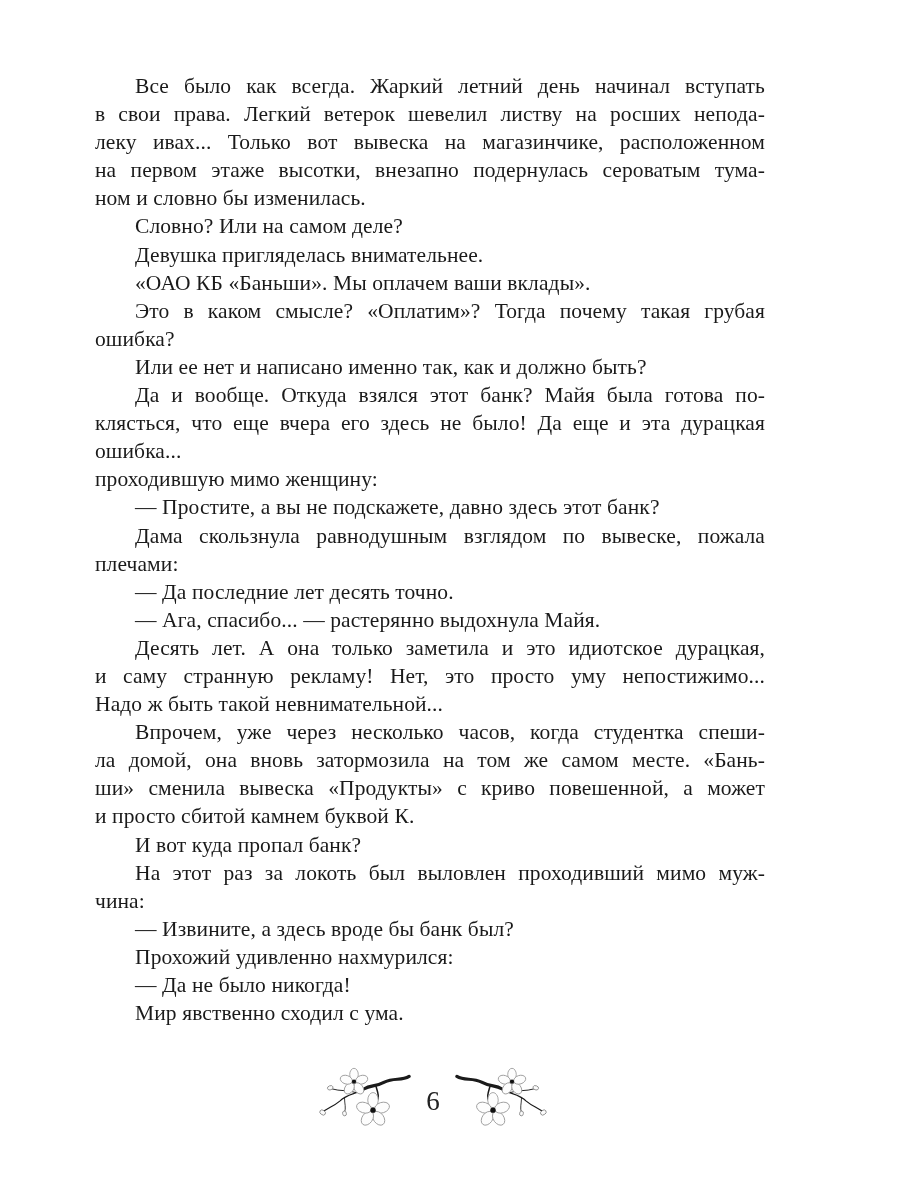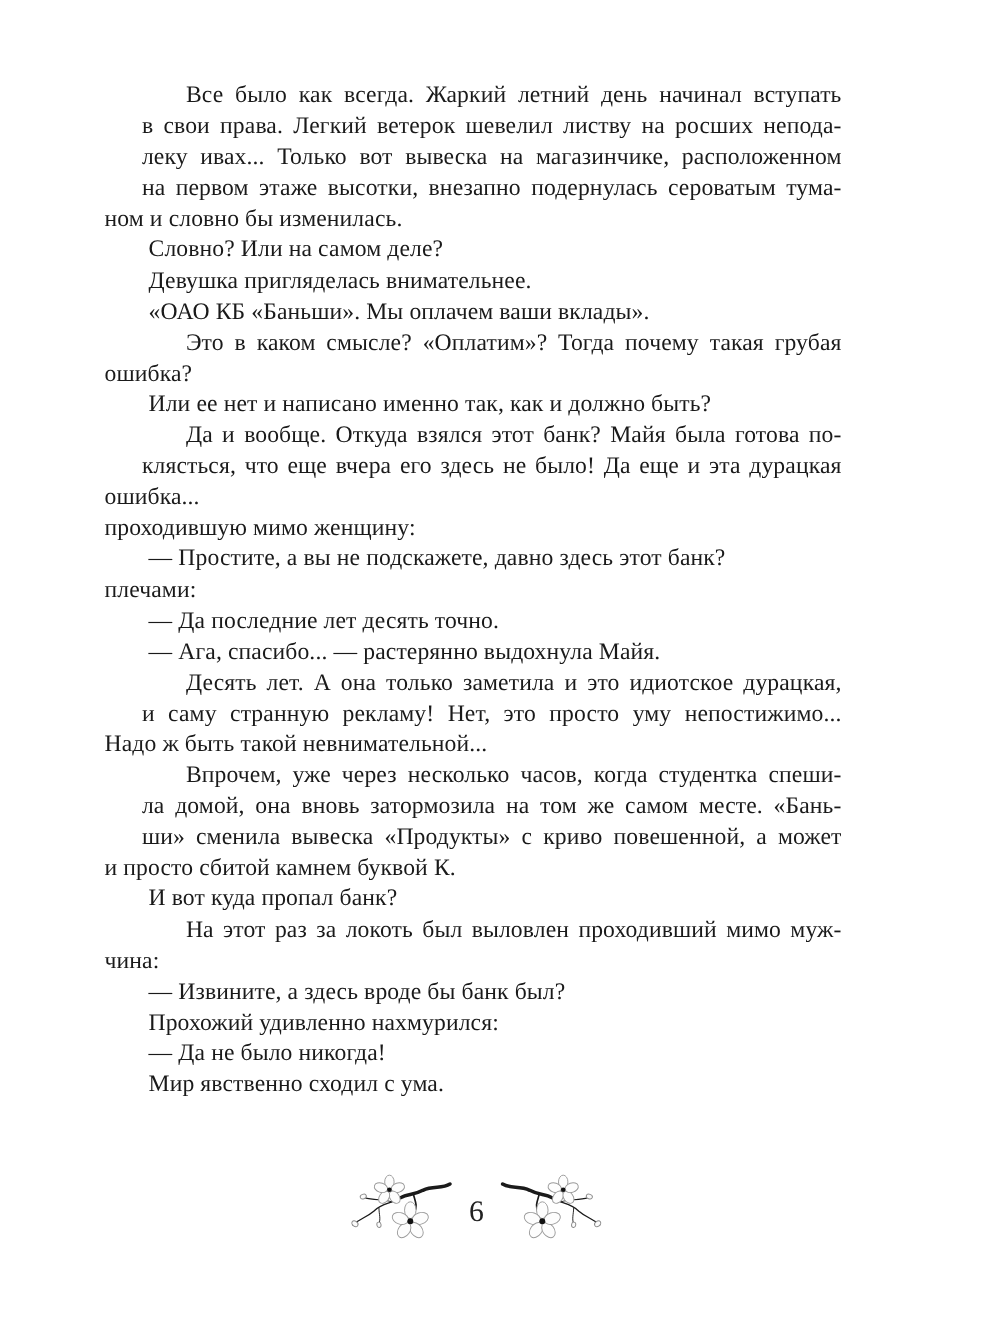--- a/index.html
+++ b/index.html
@@ -25,21 +25,20 @@
   .line {
     font-size: 21.5px;
     line-height: 28.1px;
     color: #1a1a1a;
     letter-spacing: 0.1px;
     white-space: normal;
   }
   .line.just {
     text-align: justify;
     text-align-last: justify;
-    margin-left: 34px;
   }
   .line.first {
     text-indent: 40px;
   }
   .footer {
     position: absolute;
     left: 316px;
     top: 1060px;
     width: 234px;
     height: 86px;
@@ -77,20 +76,21 @@
       <div class="line first">Девушка пригляделась внимательнее.</div>
       <div class="line first">«ОАО КБ «Баньши». Мы оплачем ваши вклады».</div>
       <div class="line first just">Это в каком смысле? «Оплатим»? Тогда почему такая грубая</div>
       <div class="line">ошибка?</div>
       <div class="line first">Или ее нет и написано именно так, как и должно быть?</div>
       <div class="line first just">Да и вообще. Откуда взялся этот банк? Майя была готова по-</div>
       <div class="line just">клясться, что еще вчера его здесь не было! Да еще и эта дурацкая</div>
       <div class="line">ошибка...</div>
       <div class="line">проходившую мимо женщину:</div>
       <div class="line first">— Простите, а вы не подскажете, давно здесь этот банк?</div>
+      <div class="line first just">Дама скользнула равнодушным взглядом по вывеске, пожала</div>
       <div class="line">плечами:</div>
       <div class="line first">— Да последние лет десять точно.</div>
       <div class="line first">— Ага, спасибо... — растерянно выдохнула Майя.</div>
       <div class="line first just">Десять лет. А она только заметила и это идиотское дурацкая,</div>
       <div class="line just">и саму странную рекламу! Нет, это просто уму непостижимо...</div>
       <div class="line">Надо ж быть такой невнимательной...</div>
       <div class="line first just">Впрочем, уже через несколько часов, когда студентка спеши-</div>
       <div class="line just">ла домой, она вновь затормозила на том же самом месте. «Бань-</div>
       <div class="line just">ши» сменила вывеска «Продукты» с криво повешенной, а может</div>
       <div class="line">и просто сбитой камнем буквой К.</div>

